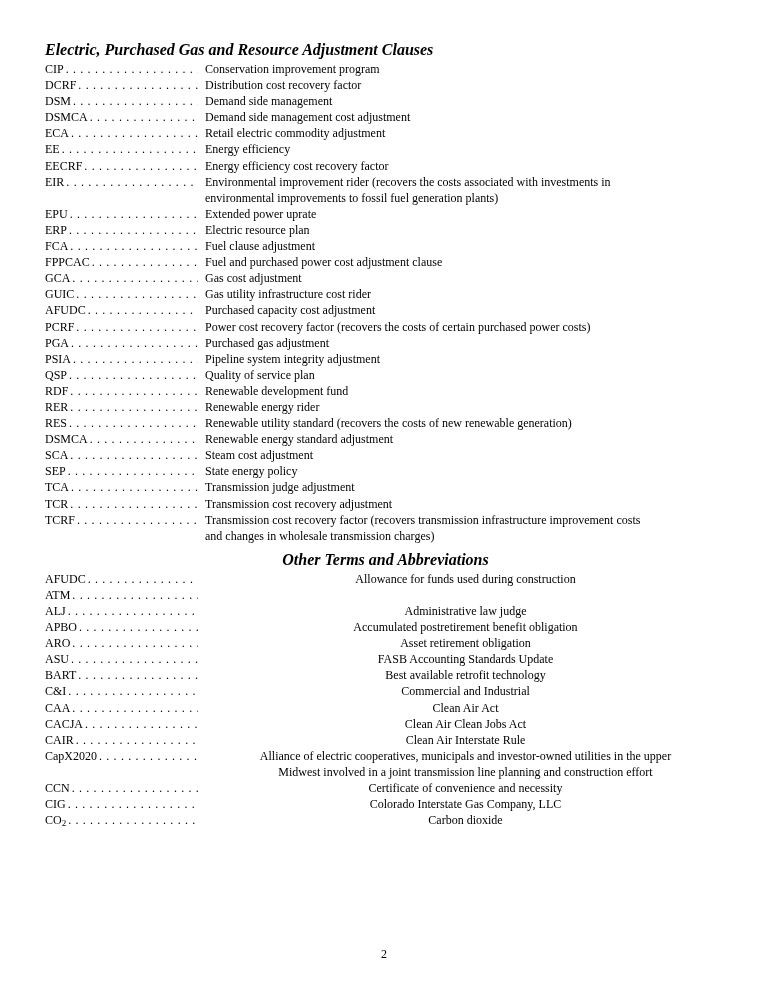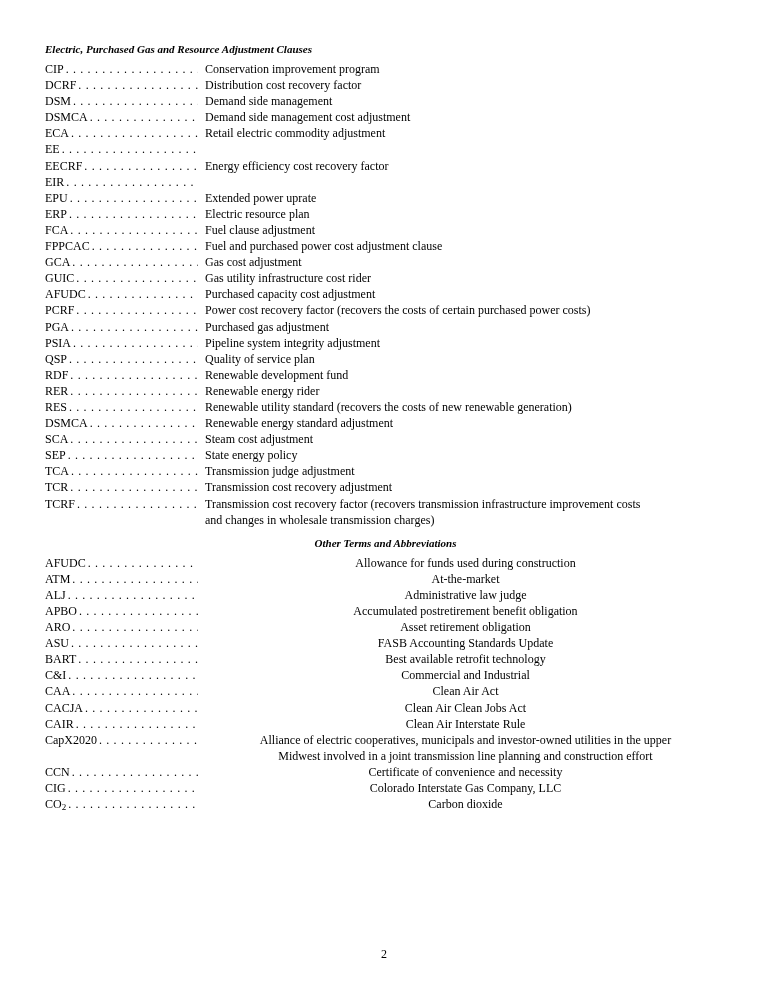--- a/index.html
+++ b/index.html
@@ -16,21 +16,21 @@
     color: #000000;
   }
   .page {
     position: absolute;
     inset: 0;
     background: #ffffff;
     padding: 41px 42px 0 45px;
     overflow: hidden;
   }
   .section-heading {
-    font-size: 11px;
+    font-size: 16px;
     font-weight: bold;
     font-style: italic;
     line-height: 17px;
     margin: 0 0 3px 0;
   }
   .glossary-section + .glossary-section {
     margin-top: 7px;
     text-align: center;
   }
   .entry {
@@ -122,35 +122,37 @@
       <span class="dots">. . . . . . . . . . . . . . . . . . . . . . . . . . . . . . . . . . . . . . . . . . . . . . . . . . . . . . . . . . . . </span>
     </div>
     <div class="def">Retail electric commodity adjustment</div>
   </div>
 
   <div class="entry">
     <div class="termcell">
       <span class="term">EE</span>
       <span class="dots">. . . . . . . . . . . . . . . . . . . . . . . . . . . . . . . . . . . . . . . . . . . . . . . . . . . . . . . . . . . . </span>
     </div>
+    <div class="def">Energy efficiency</div>
   </div>
 
   <div class="entry">
     <div class="termcell">
       <span class="term">EECRF</span>
       <span class="dots">. . . . . . . . . . . . . . . . . . . . . . . . . . . . . . . . . . . . . . . . . . . . . . . . . . . . . . . . . . . . </span>
     </div>
     <div class="def">Energy efficiency cost recovery factor</div>
   </div>
 
   <div class="entry">
     <div class="termcell">
       <span class="term">EIR</span>
       <span class="dots">. . . . . . . . . . . . . . . . . . . . . . . . . . . . . . . . . . . . . . . . . . . . . . . . . . . . . . . . . . . . </span>
     </div>
+    <div class="def">Environmental improvement rider (recovers the costs associated with investments in<br>environmental improvements to fossil fuel generation plants)</div>
   </div>
 
   <div class="entry">
     <div class="termcell">
       <span class="term">EPU</span>
       <span class="dots">. . . . . . . . . . . . . . . . . . . . . . . . . . . . . . . . . . . . . . . . . . . . . . . . . . . . . . . . . . . . </span>
     </div>
     <div class="def">Extended power uprate</div>
   </div>
 
@@ -317,21 +319,20 @@
       <span class="dots">. . . . . . . . . . . . . . . . . . . . . . . . . . . . . . . . . . . . . . . . . . . . . . . . . . . . . . . . . . . . </span>
     </div>
     <div class="def">Allowance for funds used during construction</div>
   </div>
 
   <div class="entry">
     <div class="termcell">
       <span class="term">ATM</span>
       <span class="dots">. . . . . . . . . . . . . . . . . . . . . . . . . . . . . . . . . . . . . . . . . . . . . . . . . . . . . . . . . . . . </span>
     </div>
-    <div class="def">At-the-market</div>
   </div>
 
   <div class="entry">
     <div class="termcell">
       <span class="term">ALJ</span>
       <span class="dots">. . . . . . . . . . . . . . . . . . . . . . . . . . . . . . . . . . . . . . . . . . . . . . . . . . . . . . . . . . . . </span>
     </div>
     <div class="def">Administrative law judge</div>
   </div>
 

